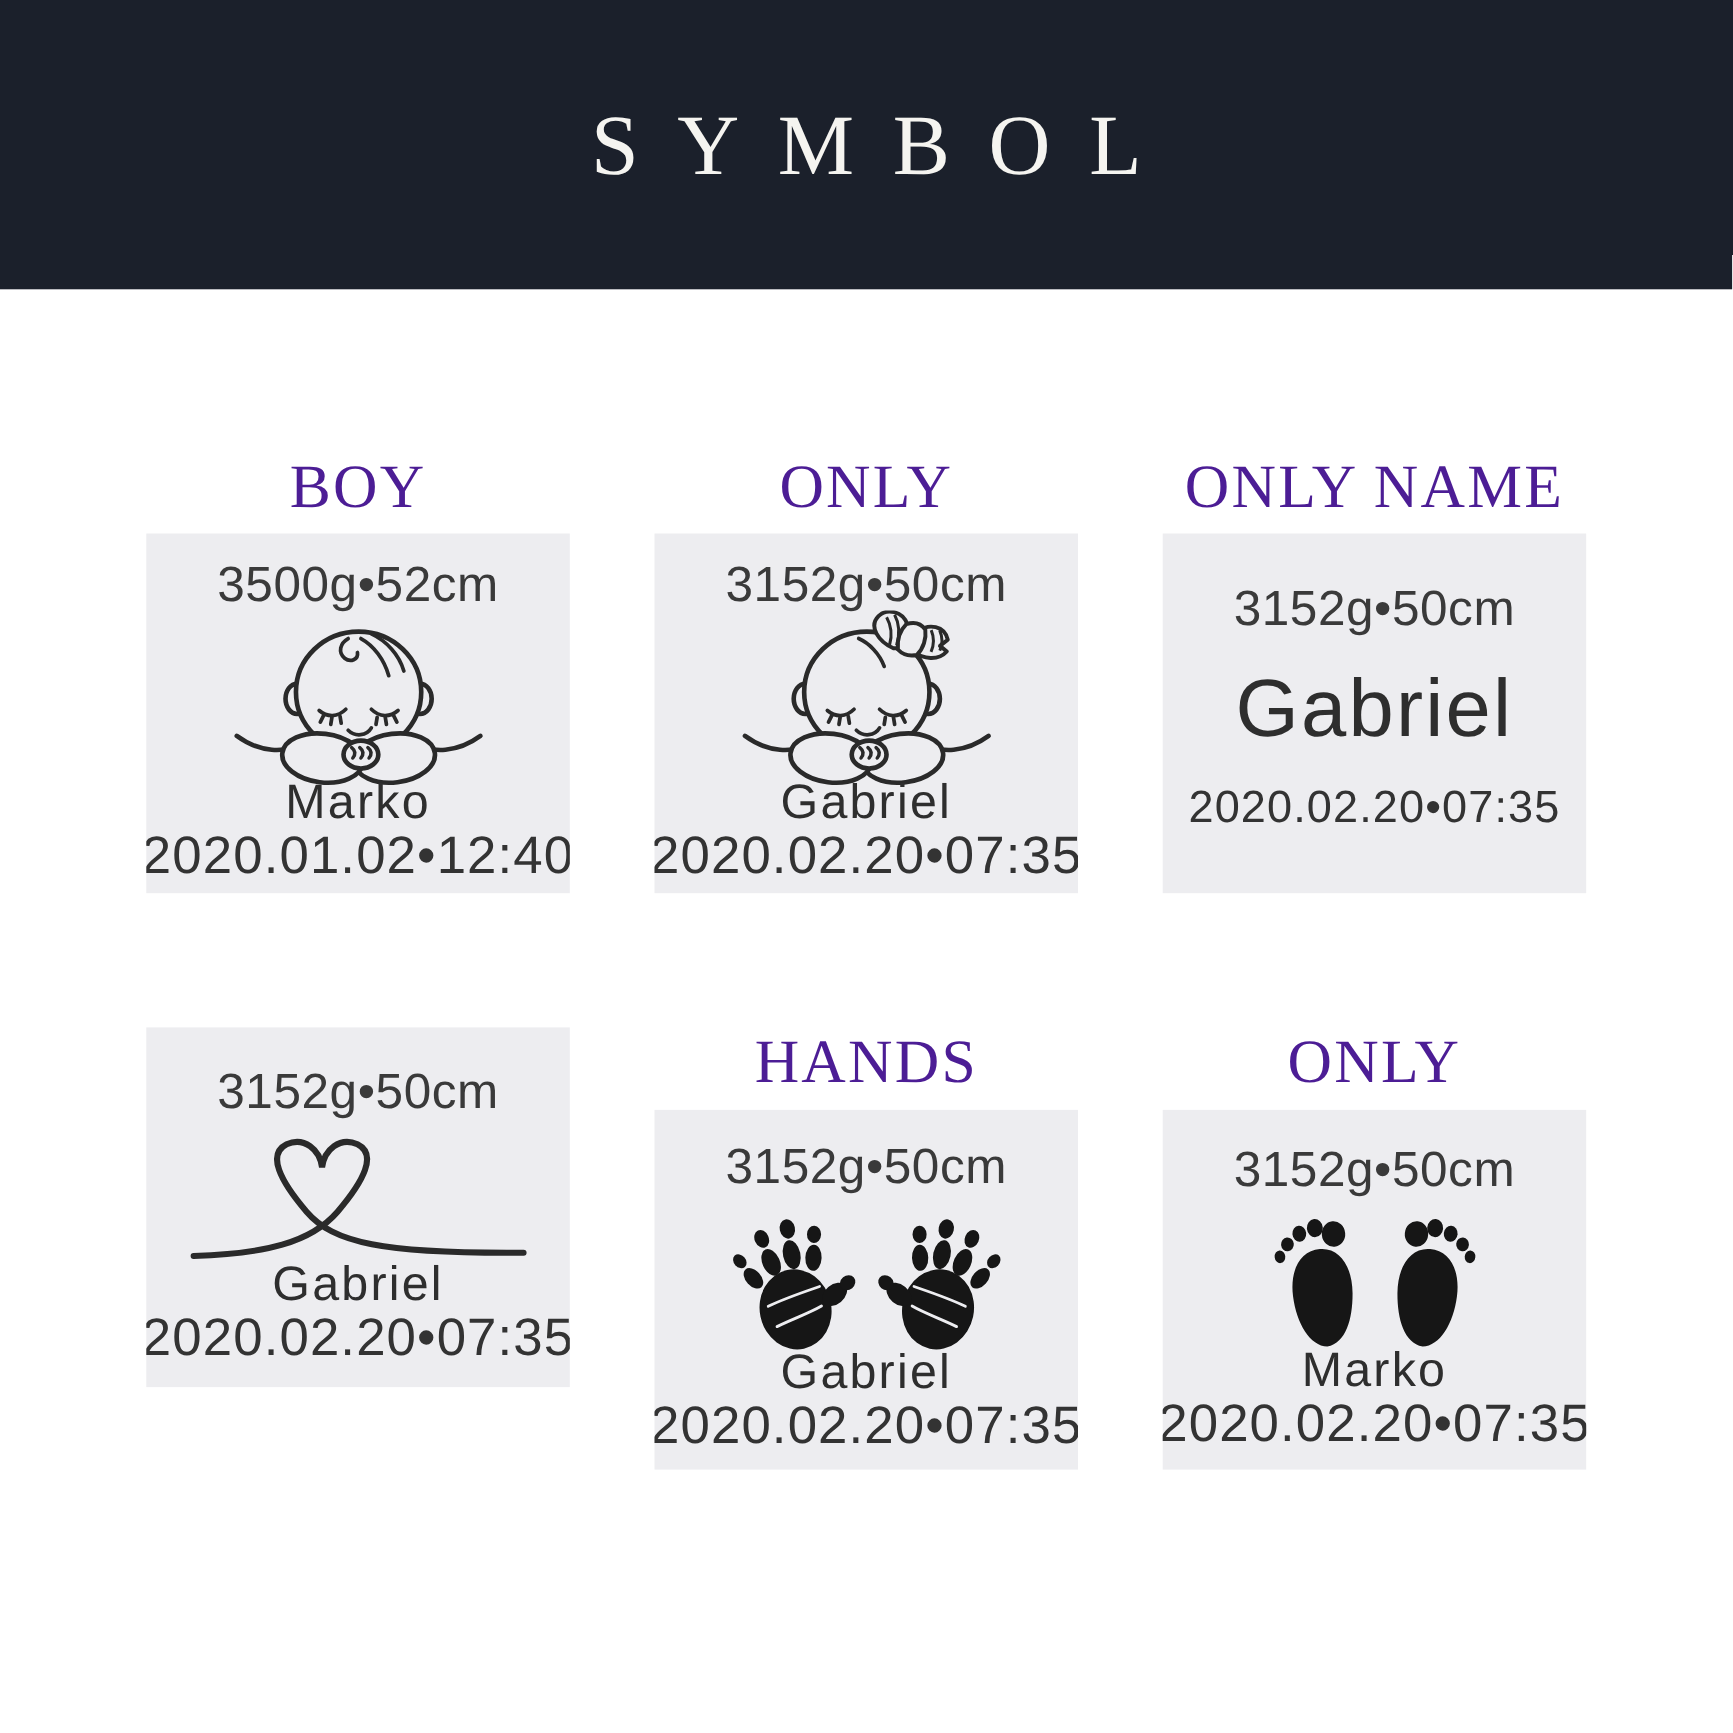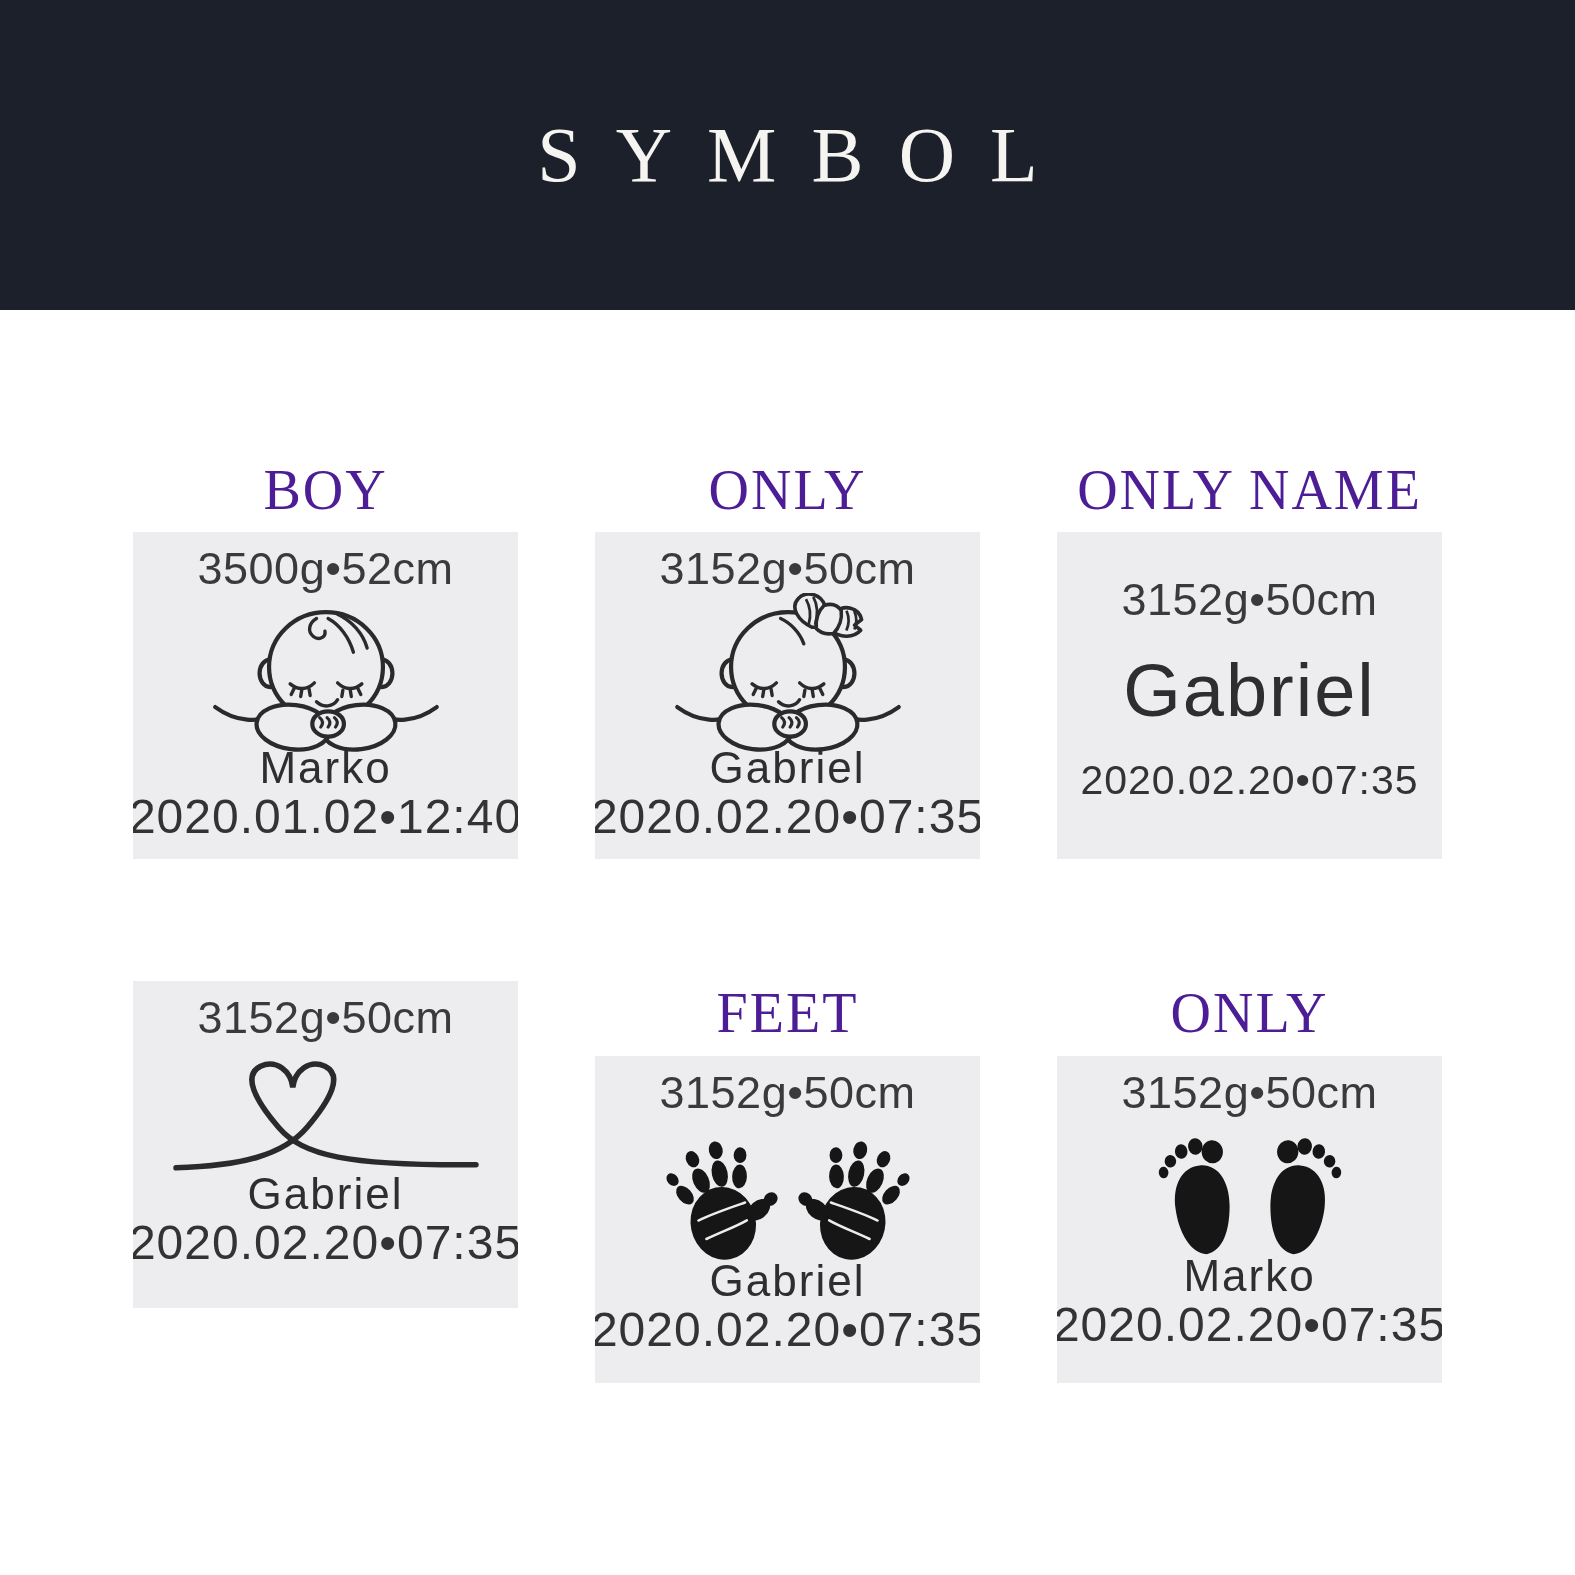--- a/index.html
+++ b/index.html
@@ -1,27 +1,27 @@
 <!DOCTYPE html>
 <html><head>
 <meta charset="utf-8">
 <style>
   html,body{margin:0;padding:0;background:#ffffff;}
   .page{width:1575px;height:1575px;position:relative;overflow:hidden;background:#ffffff;
         font-family:"Liberation Sans", sans-serif;}
-  .hero{height:310px;background:#1b202b;display:flex;align-items:center;justify-content:center;}
+  .hero{height:263px;background:#1b202b;display:flex;align-items:center;justify-content:center;}
   .hero-title{font-family:"Liberation Serif", serif;color:#f5f4f0;font-size:78px;
         letter-spacing:0.45em;text-indent:0.45em;font-weight:400;}
   .grid{width:1309px;margin:148px auto 0 auto;display:grid;
         grid-template-columns:repeat(3,385px);column-gap:77px;row-gap:122px;}
   .cell{display:flex;flex-direction:column;align-items:center;}
   .opt-title{font-family:"Liberation Serif", serif;font-size:56px;line-height:1.15;color:#4c1d95;
         letter-spacing:2px;margin-bottom:10px;white-space:nowrap;}
   .card{width:385px;height:327px;background:#ededf0;display:flex;flex-direction:column;
-        align-items:center;justify-content:flex-start;overflow:hidden;}
+        align-items:center;justify-content:center;overflow:hidden;}
   .stats{margin-top:14px;font-size:45px;line-height:1;color:#3a3a3a;letter-spacing:0.5px;white-space:nowrap;}
   .ill{display:block;margin:2px 0 -8px 0;}
   .name{font-size:44px;line-height:1;color:#2e2e2e;letter-spacing:2px;margin-top:-6px;white-space:nowrap;}
   .date{font-size:48px;line-height:1;color:#333333;letter-spacing:1px;margin-top:3px;white-space:nowrap;}
   .card.textonly{justify-content:center;gap:32px;}
   .card.textonly .stats{margin-top:-14px;}
   .card.textonly .name{font-size:74px;margin-top:0;}
   .card.textonly .date{margin-top:0;font-size:41px;}
 </style>
 </head>
@@ -146,21 +146,21 @@
         <div class="stats">3152g•50cm</div>
         <svg class="ill" width="312" height="126" viewBox="0 0 310 125" style="margin-top:16px;margin-bottom:-4px;">
           <path fill="none" stroke="#2a2a2a" stroke-width="5.5" stroke-linecap="round" d="M6 111 C70 109 112 99 136 71 C160 43 172 19 154 10 C138 3 124 15 122 31 C120 15 106 3 90 10 C72 19 84 43 108 71 C132 99 176 109 304 108"></path>
         </svg>
         <div class="name">Gabriel</div>
         <div class="date">2020.02.20•07:35</div>
       </div>
     </div>
 
     <div class="cell">
-      <div class="opt-title">FEET</div>
+      <div class="opt-title">HANDS</div>
       <div class="card">
         <div class="stats">3152g•50cm</div>
         <svg class="ill" width="262" height="156" viewBox="0 0 265 158">
           <g id="handprint" transform="translate(64,94) rotate(-12)" fill="#161616">
             <ellipse cx="0" cy="14" rx="33" ry="37"></ellipse>
             <ellipse cx="-32" cy="-22" rx="7" ry="11" transform="rotate(-30 -32 -22)"></ellipse>
             <ellipse cx="-41" cy="-40" rx="5.5" ry="7" transform="rotate(-30 -41 -40)"></ellipse>
             <ellipse cx="-13" cy="-33" rx="8" ry="13" transform="rotate(-12 -13 -33)"></ellipse>
             <ellipse cx="-17" cy="-56" rx="6.5" ry="8.5" transform="rotate(-12 -17 -56)"></ellipse>
             <ellipse cx="7" cy="-36" rx="8" ry="13.5"></ellipse>

